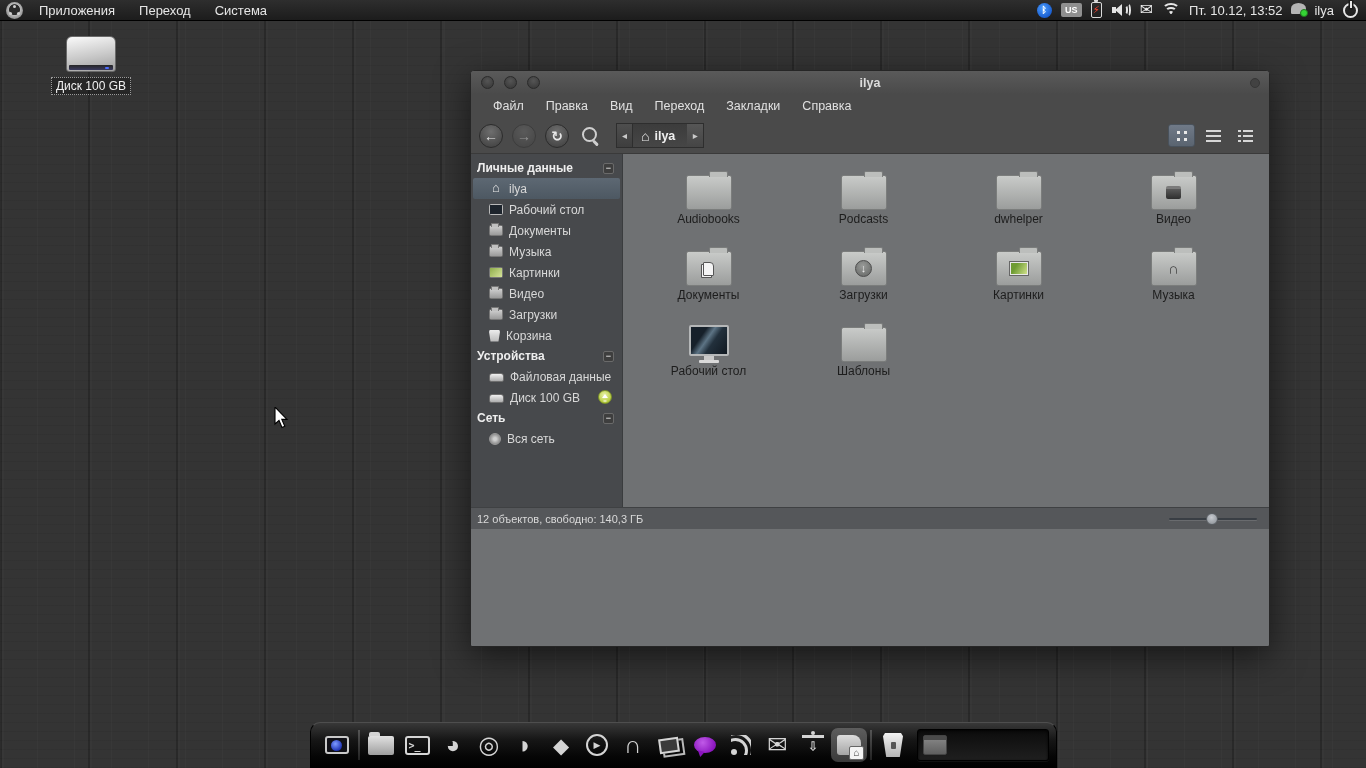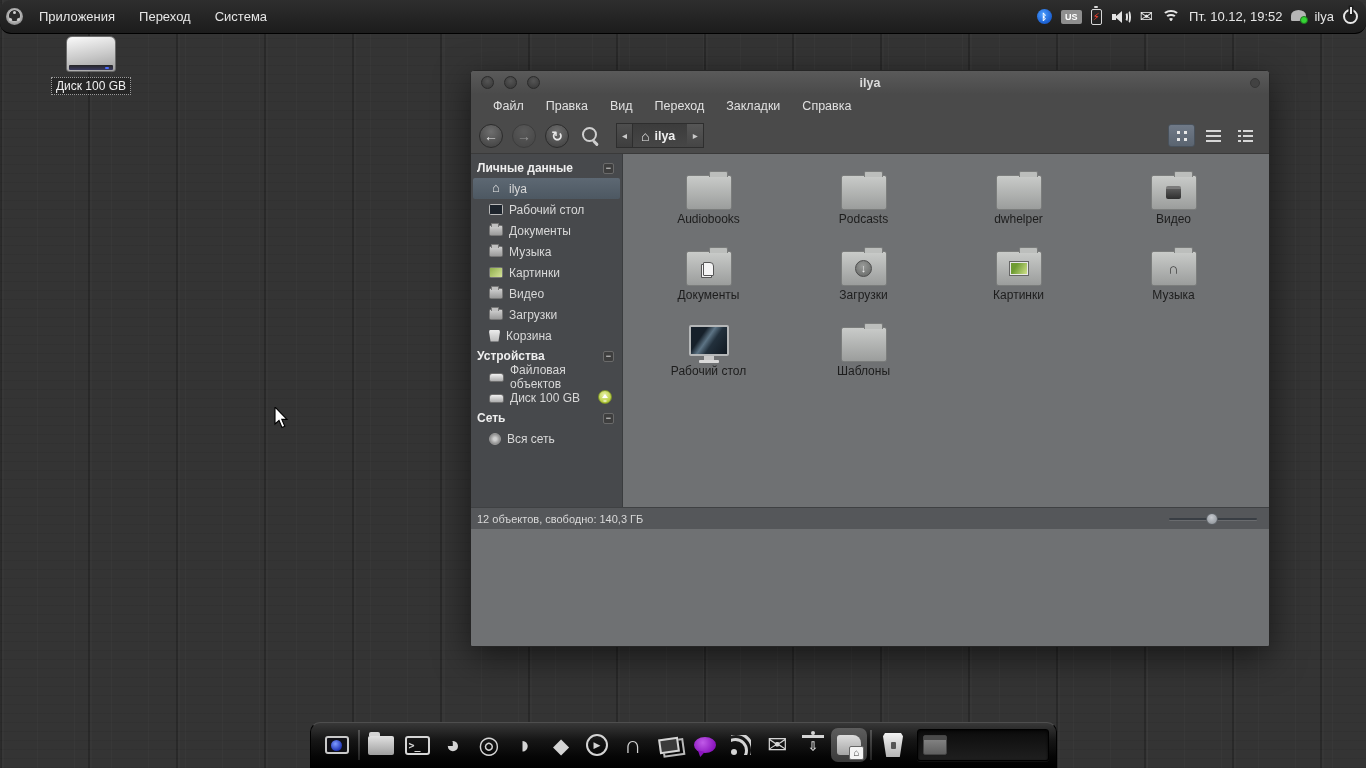--- a/index.html
+++ b/index.html
@@ -8,23 +8,23 @@
     font-family:"Liberation Sans","DejaVu Sans",sans-serif;
     background-color:#343434;
     background-image:
       repeating-linear-gradient(90deg, rgba(0,0,0,.22) 0 2px, rgba(255,255,255,.015) 2px 4px, transparent 4px 88px),
       repeating-linear-gradient(90deg, rgba(255,255,255,.02) 0 1px, transparent 1px 37px),
       repeating-linear-gradient(0deg, rgba(0,0,0,.05) 0 1px, transparent 1px 9px);
     position:relative;
   }
 
   
-  .panel{position:absolute;left:0;top:0;width:1366px;height:34px;
+  .panel{position:absolute;left:0;top:0;width:1366px;height:21px;
     background:linear-gradient(#2e2e2e,#1c1c1c);border-bottom:1px solid #000;
-    display:flex;align-items:center;justify-content:space-between;color:#e6e6e6;font-size:13px;border-radius:11px;}
+    display:flex;align-items:center;justify-content:space-between;color:#e6e6e6;font-size:13px;}
   .panel-left{display:flex;align-items:center;gap:8px;padding-left:6px;}
   .logo{width:17px;height:17px;border-radius:50%;background:radial-gradient(circle at 50% 45%, #2a2a2a 40%, #b9b9b9 46%, #8a8a8a 75%, #555 100%);position:relative;}
   .logo::before{content:"";position:absolute;left:7px;top:3px;width:3px;height:3px;border-radius:50%;background:#cfcfcf;
     box-shadow:-4px 7px 0 #cfcfcf, 4px 7px 0 #cfcfcf;}
   .pmenu{padding:3px 8px;cursor:default;}
   .panel-right{display:flex;align-items:center;gap:9px;padding-right:8px;}
   .tray{display:inline-flex;align-items:center;justify-content:center;height:20px;}
   .bt{width:15px;height:15px;border-radius:50%;background:radial-gradient(circle at 40% 35%, #4a9dff, #1b5fd0 70%);color:#fff;font-size:9px;font-weight:bold;display:flex;align-items:center;justify-content:center;}
   .kbd{min-width:21px;height:14px;background:#8f8f8f;color:#fff;border-radius:2px;font-size:9px;font-weight:bold;display:flex;align-items:center;justify-content:center;padding:0 2px;}
   .batt{width:11px;height:16px;border:1.5px solid #d9d9d9;border-radius:2px;position:relative;display:flex;align-items:center;justify-content:center;}
@@ -195,21 +195,21 @@
         <span class="sp-cone"></span>
         <span class="w1"></span>
         <span class="w2"></span>
       </span>
     <span class="tray mail-g">✉</span>
     <span class="tray wifi">
         <span class="a1"></span>
         <span class="a2"></span>
         <span class="a3"></span>
       </span>
-    <span class="clock">Пт. 10.12, 19:52</span>
+    <span class="clock">Пт. 10.12, 13:52</span>
     <span class="tray presence">
         <span class="bubble"></span>
         <span class="dot"></span>
       </span>
     <span class="uname">ilya</span>
     <span class="tray power"></span>
   </div>
 </div>
 
 <div class="dicon">
@@ -299,21 +299,21 @@
           <span class="sic ic-trash"></span>
           <span>Корзина</span>
         </div>
 
       <div class="shead">
         <span>Устройства</span>
         <span class="minus">−</span>
       </div>
       <div class="srow">
           <span class="sic ic-drive"></span>
-          <span>Файловая объектов</span>
+          <span>Файловая данные</span>
         </div>
       <div class="srow">
           <span class="sic ic-drive"></span>
           <span>Диск 100 GB</span>
           <span class="eject">
             <i></i>
           </span>
         </div>
 
       <div class="shead">

